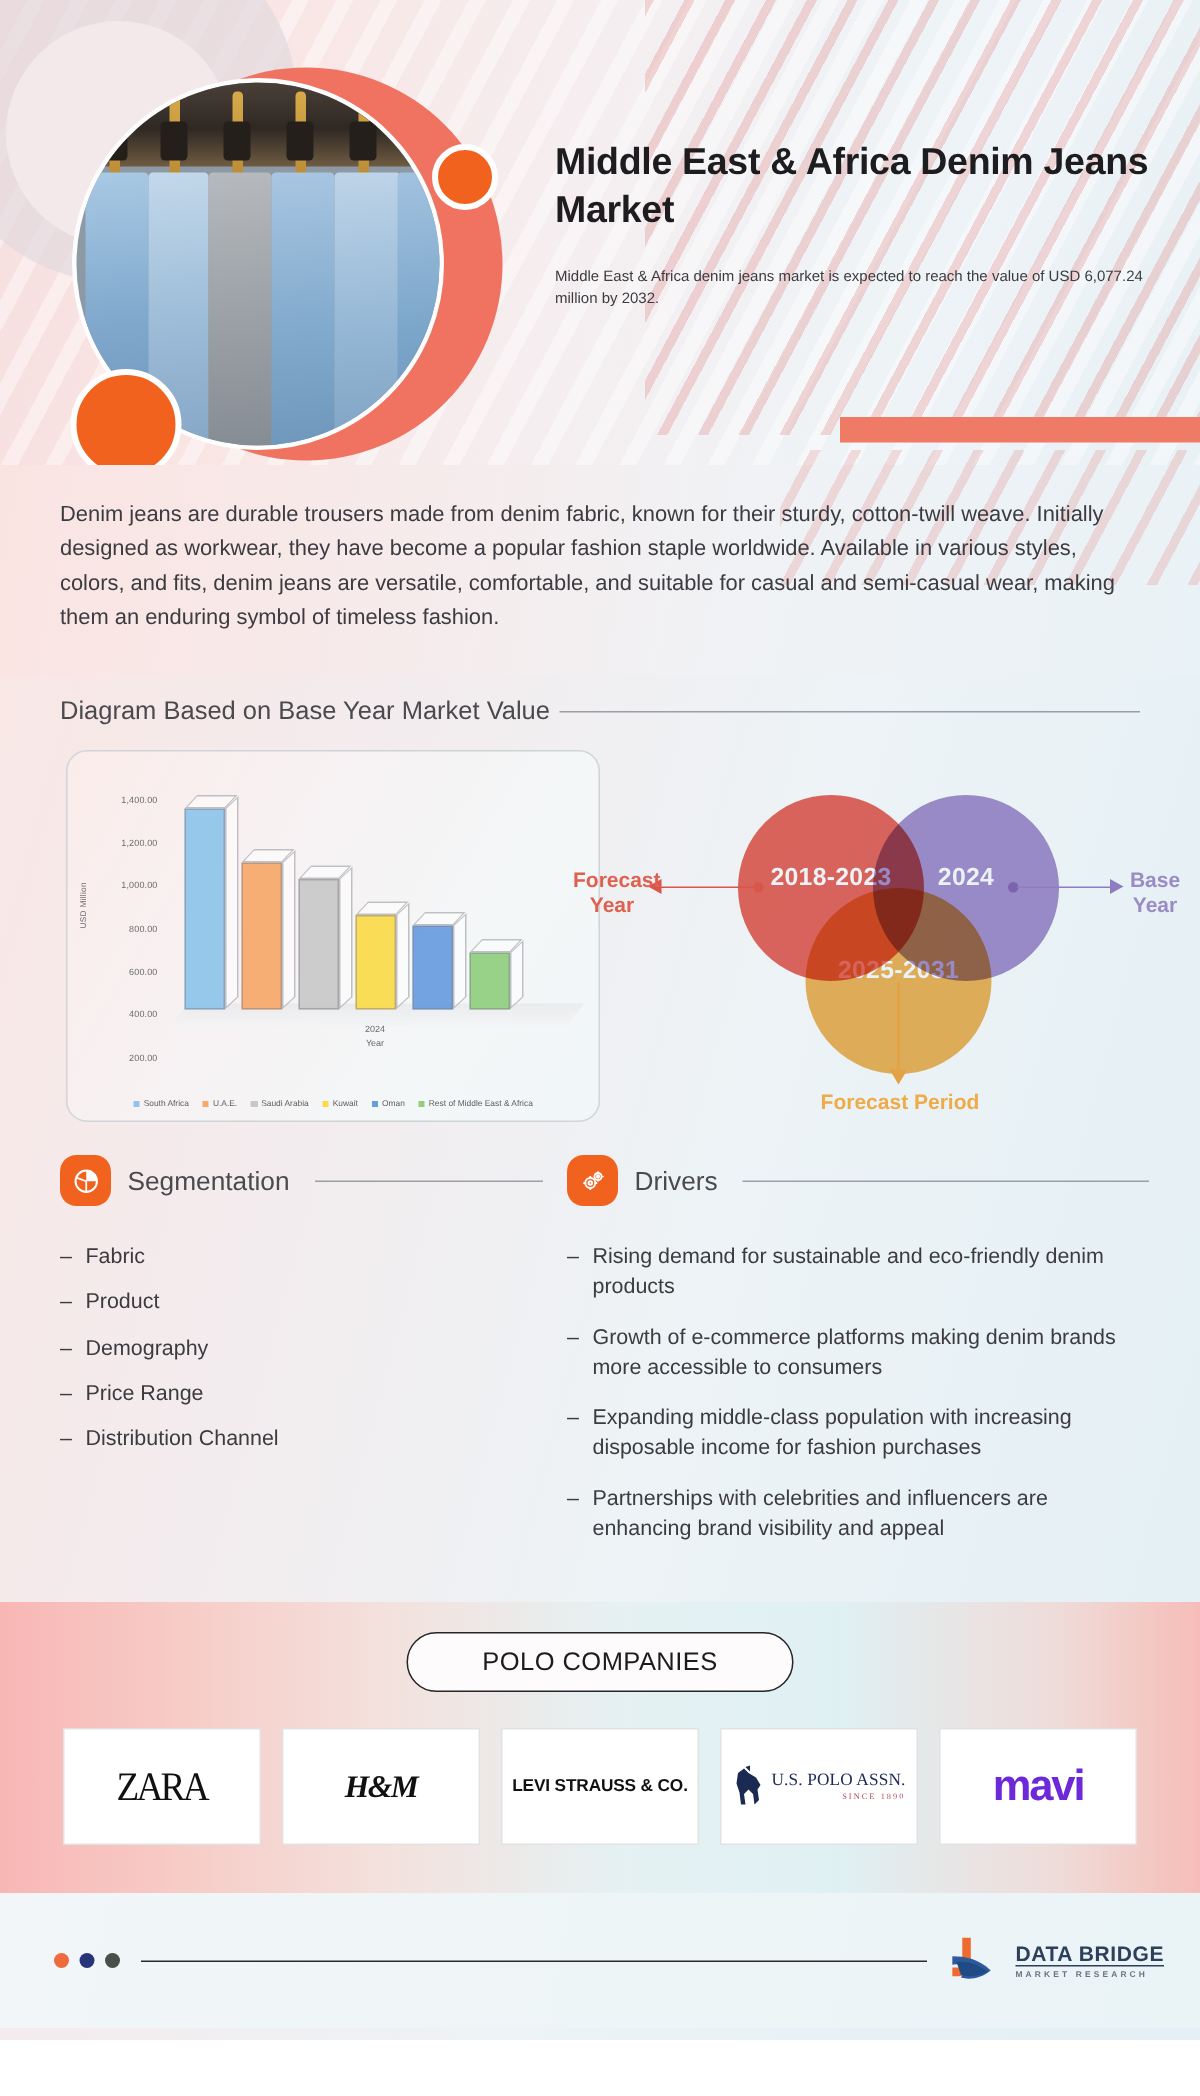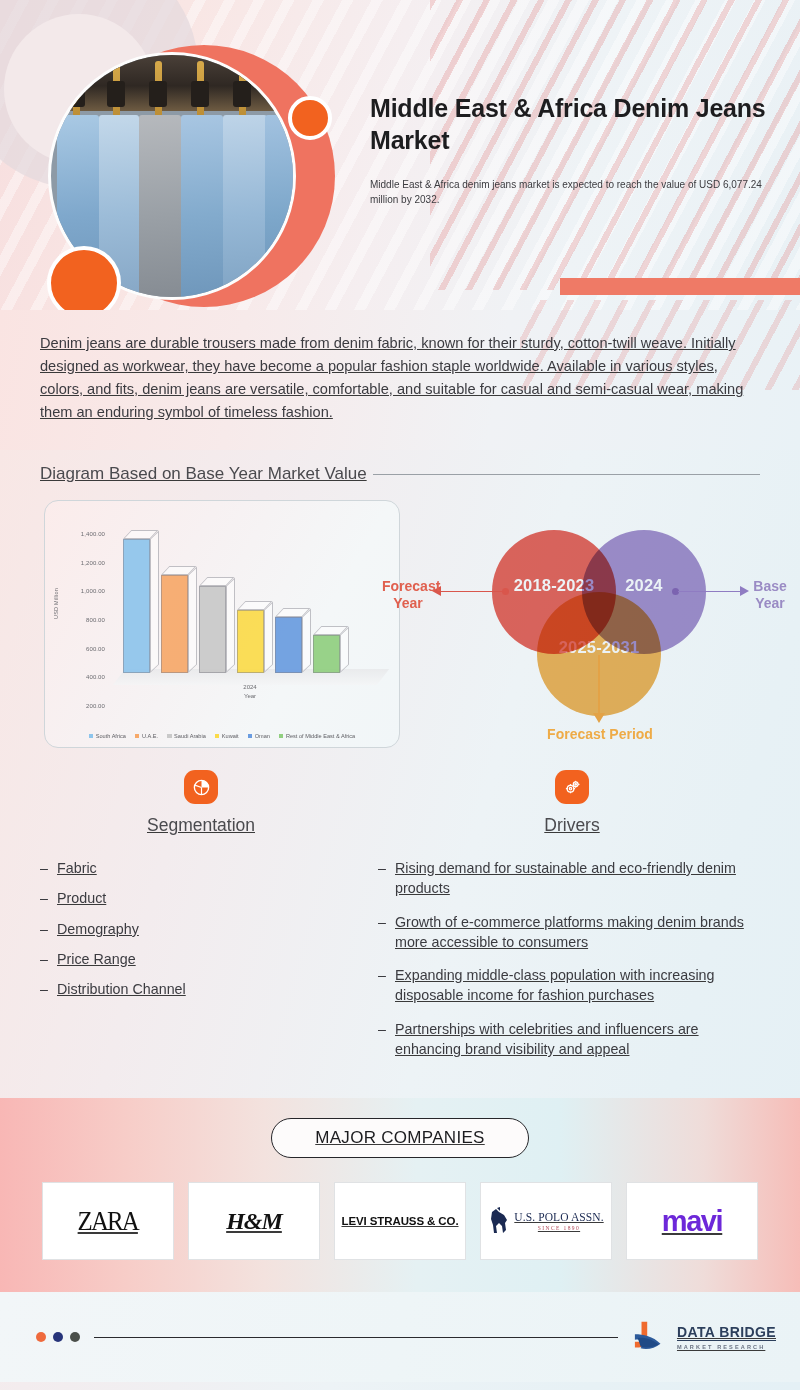--- a/index.html
+++ b/index.html
@@ -4,21 +4,21 @@
 <style>
   * { margin:0; padding:0; box-sizing:border-box; }
   html,body { width:800px; height:1397px; }
   body {
     font-family:"Liberation Sans", sans-serif;
     background:#ffffff;
     position:relative;
     overflow:hidden;
     color:#3a3a3a;
   }
-  .page { position:relative; width:800px; height:1397px; overflow:hidden;text-decoration:underline; }
+  .page { position:relative; width:800px; height:1397px; overflow:hidden; }
 
   
   .header {
     position:relative; height:310px; width:800px;
     background:linear-gradient(100deg,#f7dfdf 0%,#f9e6e4 22%,#f5eef0 48%,#eef3f6 72%,#e9f1f5 100%);
     overflow:hidden;
   }
   .hdr-stripes{
     position:absolute; inset:0;
     background:repeating-linear-gradient(118deg,
@@ -186,28 +186,28 @@
     position:absolute; font-size:14px; font-weight:700; line-height:1.18; text-align:center;
   }
   .v-line{ position:absolute; height:1.4px; }
   .v-dot{ position:absolute; width:7px; height:7px; border-radius:50%; }
   .v-arrow{ position:absolute; width:0; height:0; }
 
   
   .cols{ display:flex; padding:22px 34px 0 40px; gap:16px; }
   .col-left{ width:322px; }
   .col-right{ flex:1; }
-  .col-head{ display:flex; align-items:center; gap:11px;flex-direction:column; }
+  .col-head{ display:flex; align-items:center; gap:11px; }
   .icon-badge{
     width:34px; height:34px; border-radius:11px; background:#f2621f;
     display:flex; align-items:center; justify-content:center; flex-shrink:0;
   }
   .col-title{ font-size:17.5px; color:#4a4a4e; white-space:nowrap; }
   .col-rule{ flex:1; height:1px; background:#9aa0a6; margin-left:6px; }
-  ul.items{ list-style:none; margin-top:11px; }
+  ul.items{ list-style:none; margin-top:24px; }
   ul.items li{
     position:relative; padding-left:17px; margin-bottom:10px;
     font-size:14.3px; line-height:1.42; color:#3b3b40;
   }
   ul.items li::before{
     content:"–"; position:absolute; left:0; top:0; color:#3b3b40;
   }
   .col-right ul.items li{ margin-bottom:13px; }
 
   
@@ -223,24 +223,24 @@
   }
   .mc-pill span{ font-size:17px; color:#1c1c1f; letter-spacing:.3px; }
   .logos{
     display:flex; justify-content:center; gap:14px; margin-top:24px;
   }
   .logo-card{
     width:132px; height:78px; background:#fff; border:1px solid #e0e2e4;
     display:flex; align-items:center; justify-content:center; overflow:hidden;
   }
   .lg-zara{ font-family:"Liberation Serif", serif; font-size:27px; letter-spacing:-2px; color:#111; font-weight:400; transform:scaleX(.92);}
-  .lg-hm{ font-family:"Liberation Serif", serif; font-size:24px; font-style:italic; font-weight:700; color:#111; letter-spacing:-1px;}
+  .lg-hm{ font-family:"Liberation Serif", serif; font-size:21px; font-style:italic; font-weight:700; color:#111; letter-spacing:-1px;}
   .lg-levi{ font-size:11.5px; font-weight:700; color:#111; letter-spacing:-.1px; white-space:nowrap;}
   .lg-polo{ display:flex; align-items:center; gap:4px; }
-  .lg-polo .txt{ text-align:center; }
+  .lg-polo .txt{ text-align:right; }
   .lg-polo .t1{ font-family:"Liberation Serif", serif; font-size:11.5px; color:#1b2a52; letter-spacing:.1px; white-space:nowrap;}
   .lg-polo .t2{ font-family:"Liberation Serif", serif; font-size:5.5px; color:#b24a5a; letter-spacing:1.4px; margin-top:2px;}
   .lg-mavi{ font-size:29px; font-weight:700; color:#6d28d9; letter-spacing:-1.4px; }
 
   
   .footer{
     position:relative; width:800px; height:90px;
     background:linear-gradient(100deg,#f2f6f8 0%,#eef5f7 50%,#eaf3f6 100%);
     display:flex; align-items:center; padding:0 24px 0 36px; gap:14px;
   }
@@ -483,21 +483,21 @@
             <li>Rising demand for sustainable and eco-friendly denim products</li>
             <li>Growth of e-commerce platforms making denim brands more accessible to consumers</li>
             <li>Expanding middle-class population with increasing disposable income for fashion purchases</li>
             <li>Partnerships with celebrities and influencers are enhancing brand visibility and appeal</li>
           </ul>
       </div>
     </div>
 
     <div class="companies">
       <div class="mc-pill">
-        <span>MAJOR COMPANIES</span>
+        <span>POLO COMPANIES</span>
       </div>
       <div class="logos">
         <div class="logo-card">
           <div class="lg-zara">ZARA</div>
         </div>
         <div class="logo-card">
           <div class="lg-hm">H&amp;M</div>
         </div>
         <div class="logo-card">
           <div class="lg-levi">LEVI STRAUSS &amp; CO.</div>

